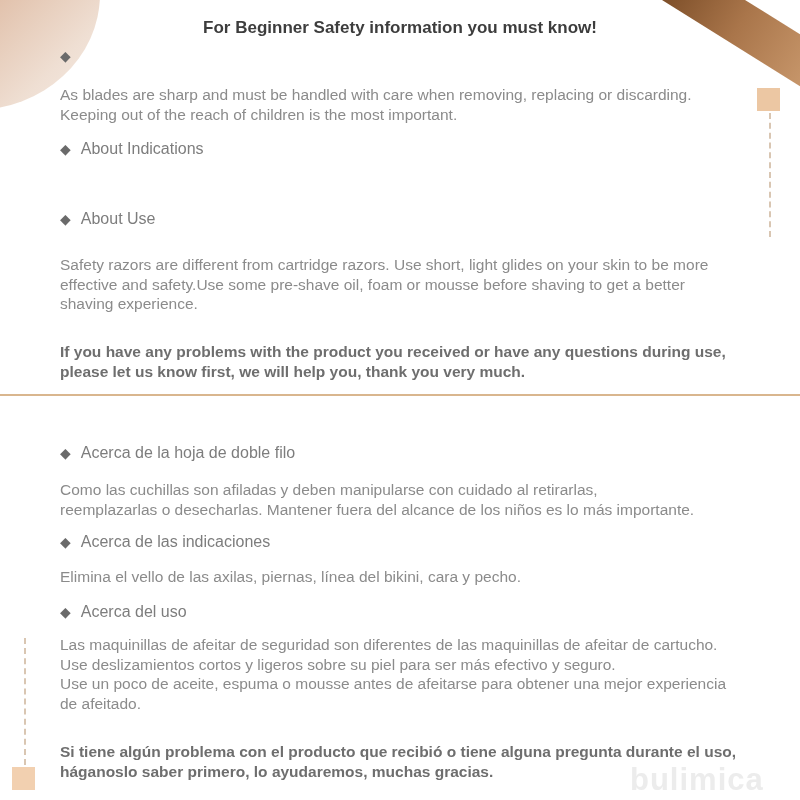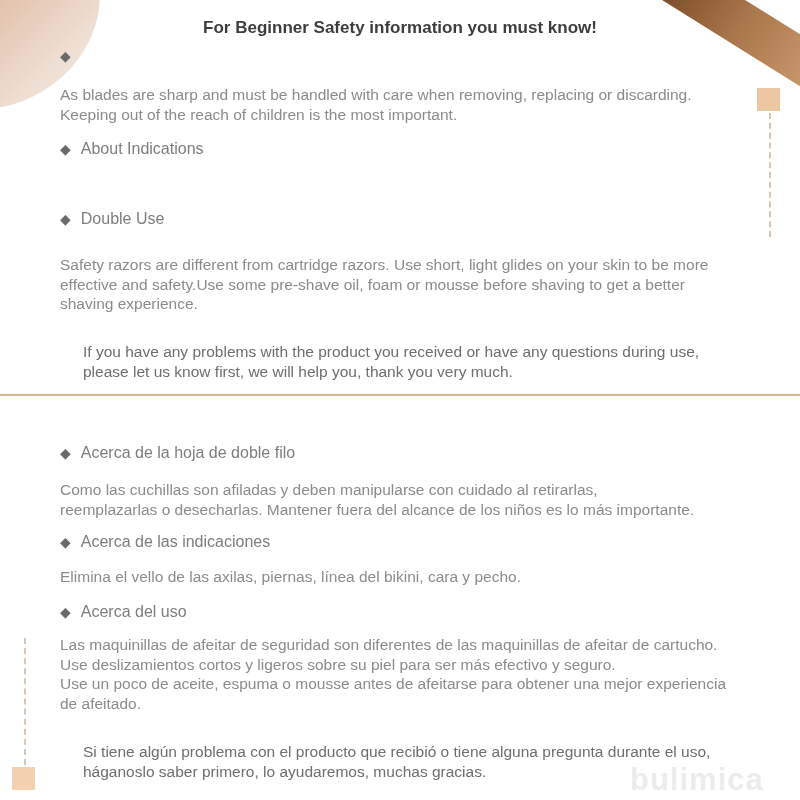--- a/index.html
+++ b/index.html
@@ -43,21 +43,21 @@
     font-size: 17px; font-weight: bold; color: #3d3d3d; line-height: 20px;
   }
   .h-item { position: absolute; left: 60px; display: flex; align-items: center; }
   .h-item .diamond { color: #6a6a6a; font-size: 14px; line-height: 1; margin-right: 10px; }
   .h-item .label { font-size: 16px; color: #7d7d7d; line-height: 20px; }
   .para {
     position: absolute; left: 60px; width: 705px;
     font-size: 15.5px; line-height: 19.5px; color: #8b8b8b;
     white-space: pre-line;
   }
-  .note { font-weight: normal; color: #6e6e6e; margin-left: 23px; }
+  .note { font-weight: bold; color: #6e6e6e; }
 
   #en-title { top: 18px; }
   #en-h1   { top: 49px; }
   #en-p1   { top: 85px; }
   #en-h2   { top: 139px; }
   #en-p2   { top: 172px; }
   #en-h3   { top: 209px; }
   #en-p3   { top: 241px; margin-top: 14px; }
   #en-note { top: 342px; }
 
@@ -91,21 +91,21 @@
   <div class="para" id="en-p1">As blades are sharp and must be handled with care when removing, replacing or discarding.
 Keeping out of the reach of children is the most important.</div>
 
   <div class="h-item" id="en-h2">
     <span class="diamond">◆</span>
     <span class="label">About Indications</span>
   </div>
 
   <div class="h-item" id="en-h3">
     <span class="diamond">◆</span>
-    <span class="label">Double Use</span>
+    <span class="label">About Use</span>
   </div>
   <div class="para" id="en-p3">Safety razors are different from cartridge razors. Use short, light glides on your skin to be more
 effective and safety.Use some pre-shave oil, foam or mousse before shaving to get a better
 shaving experience.</div>
 
   <div class="para note" id="en-note">If you have any problems with the product you received or have any questions during use,
 please let us know first, we will help you, thank you very much.</div>
 
 
   <div class="h-item" id="es-h1">

